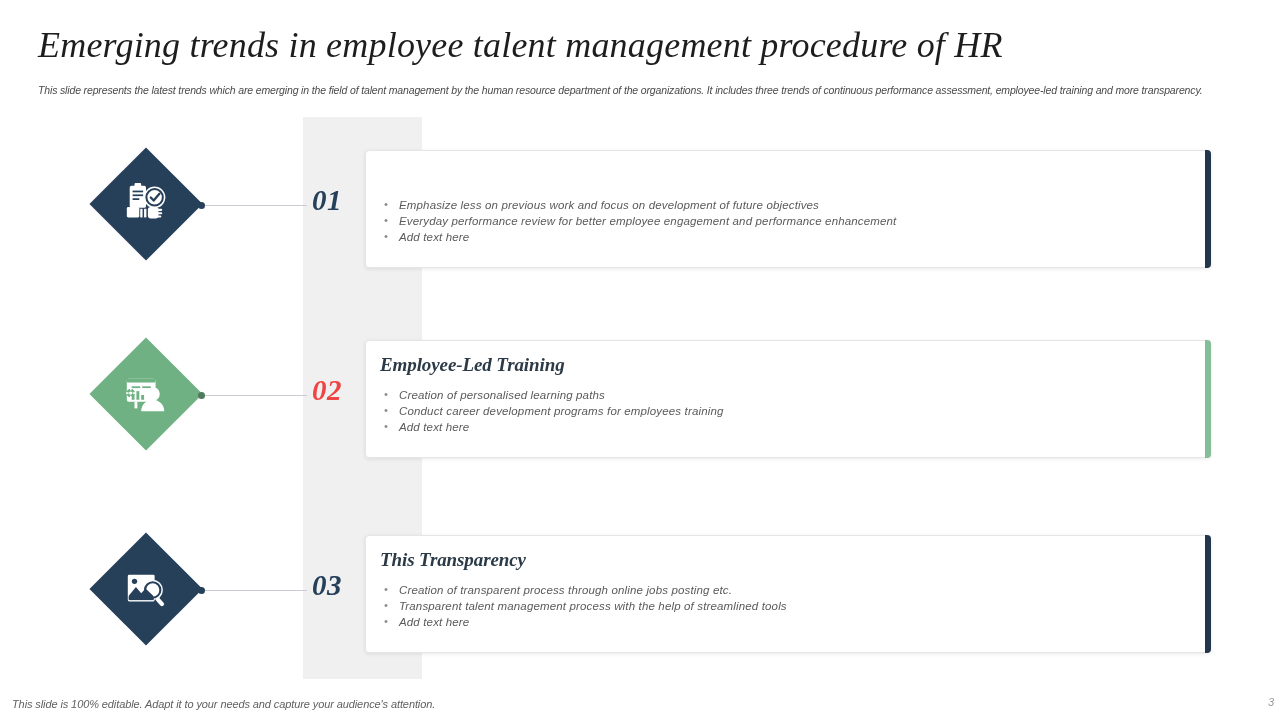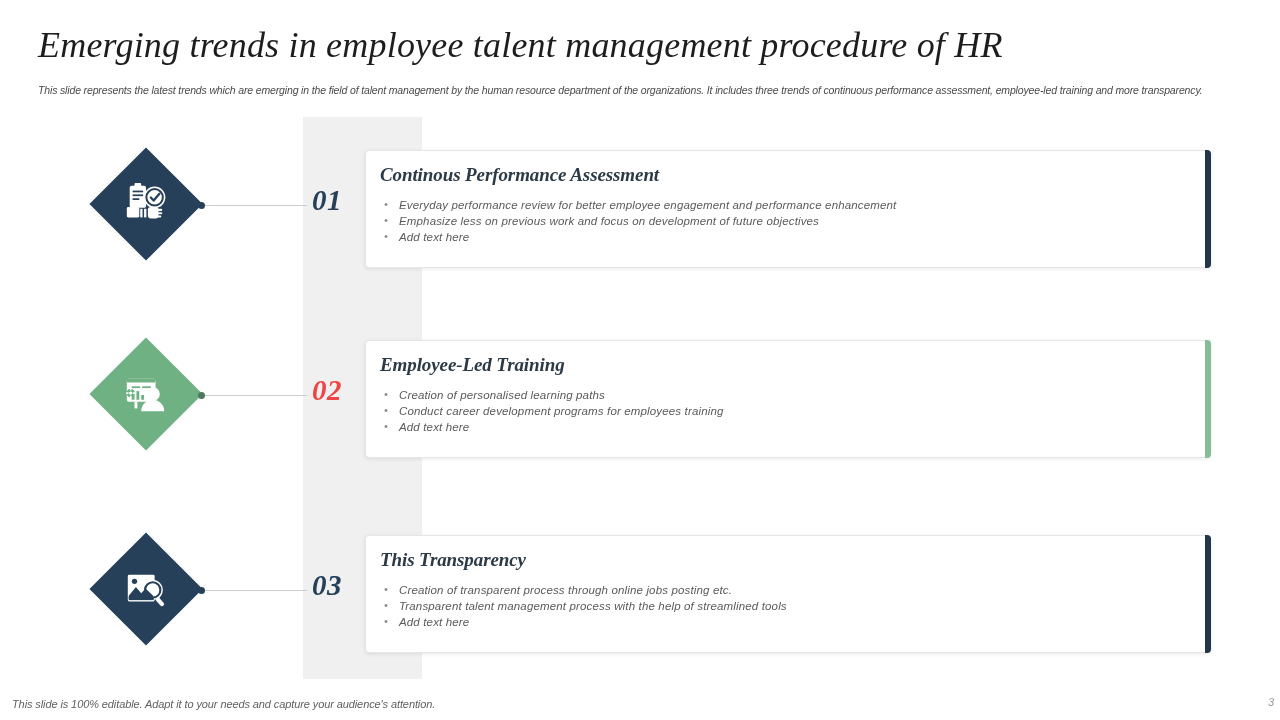--- a/index.html
+++ b/index.html
@@ -261,24 +261,23 @@
       </div>
     </div>
 
     <div class="connector-dot"></div>
     <div class="connector-line"></div>
 
     <div class="step-number navy">01</div>
 
     <div class="card">
       <div class="card-accent navy"></div>
-      <div class="card-title">Continous Performance Assessment</div>
       <ul class="bullets">
+        <li>Emphasize less on previous work and focus on development of future objectives</li>
         <li>Everyday performance review for better employee engagement and performance enhancement</li>
-        <li>Emphasize less on previous work and focus on development of future objectives</li>
         <li>Add text here</li>
       </ul>
     </div>
   </div>
 
   <div class="row row-2">
 
     <div class="diamond-wrap">
       <div class="diamond green"></div>
       <div class="diamond-icon">

